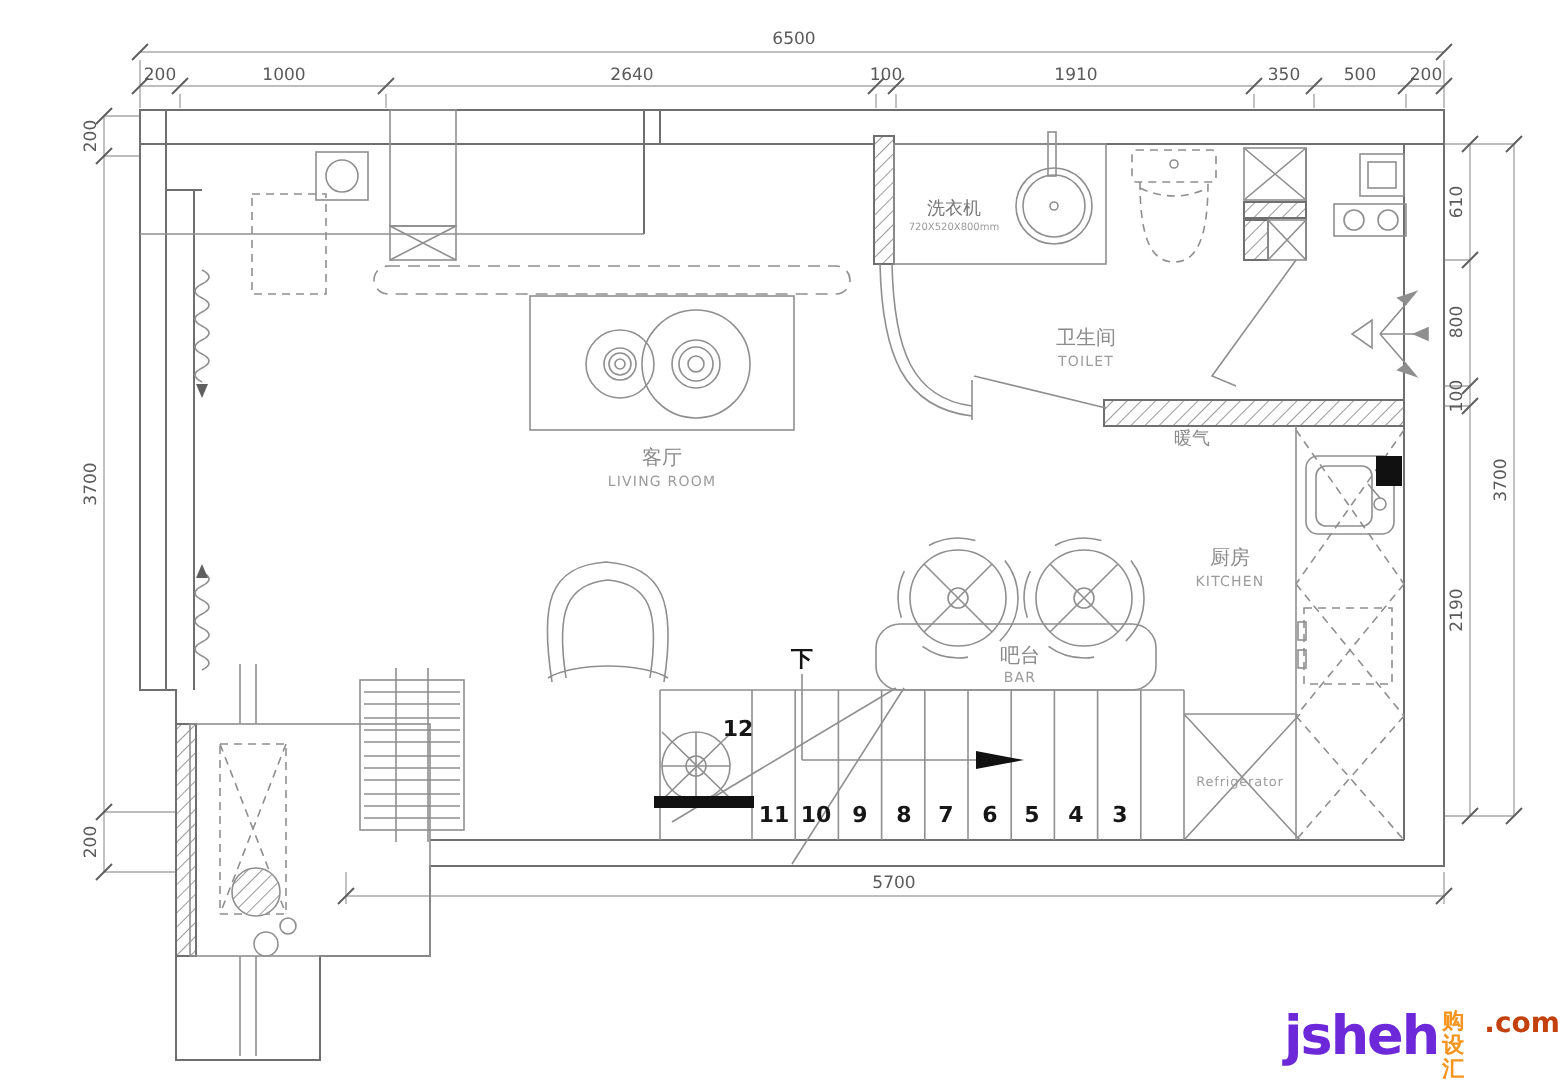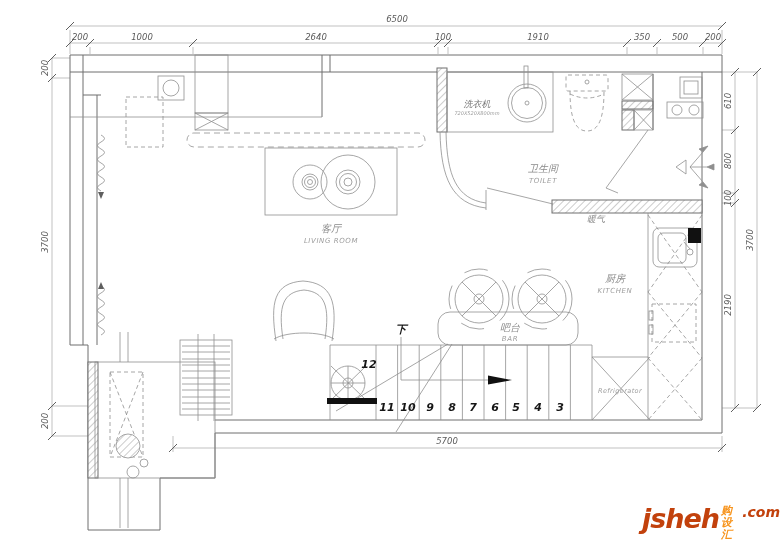--- a/index.html
+++ b/index.html
@@ -1,34 +1,34 @@
 <!DOCTYPE html>
 <html><head>
 <meta charset="utf-8">
 <style>
   html,body{margin:0;padding:0;background:#fff;}
   .canvas{position:relative;width:780px;height:543px;background:#fff;overflow:hidden;
-          font-family:"DejaVu Sans",sans-serif;font-style:italic;}
+          font-family:"DejaVu Sans",sans-serif;}
   svg text{font-family:"DejaVu Sans",sans-serif;}
   .t-dim{font-size:8.5px;fill:#5a5a5a;}
   .t-room-zh{font-size:10px;fill:#8b8b8b;}
   .t-room-en{font-size:7px;fill:#9c9c9c;letter-spacing:.6px;}
   .t-washer{font-size:9px;fill:#787878;}
   .t-tiny{font-size:5px;fill:#9c9c9c;}
   .t-step{font-size:11px;font-weight:bold;fill:#161616;}
   .t-heater{font-size:9px;fill:#8b8b8b;}
   .t-fridge{font-size:6.5px;fill:#9c9c9c;letter-spacing:.4px;}
   .g-wall{stroke:#6f6f6f;stroke-width:1;fill:none;}
   .g-fix{stroke:#8f8f8f;stroke-width:.8;fill:none;}
   .g-dim{stroke:#a8a8a8;stroke-width:.7;fill:none;}
   .tick{stroke:#5f5f5f;stroke-width:1;fill:none;}
   .dash{stroke-dasharray:4 3;}
   .dash2{stroke-dasharray:6 4;}
   .wm{position:absolute;left:642px;top:505px;display:flex;align-items:flex-start;}
-  .wm-brand{color:#c2410c;font-weight:bold;font-size:27px;line-height:1;letter-spacing:-1px;}
+  .wm-brand{color:#6d28d9;font-weight:bold;font-size:27px;line-height:1;letter-spacing:-1px;}
   .wm-right{display:flex;flex-direction:row;margin-left:2px;}
   .wm-cn{color:#f7941d;font-size:11px;font-weight:bold;line-height:1.1;}
   .wm-tld{color:#c2410c;font-size:14px;font-weight:bold;line-height:1;}
 </style>
 </head>
 <body>
 
 <div class="canvas">
 <svg width="780" height="543" viewBox="0 0 780 543">
   <defs>

